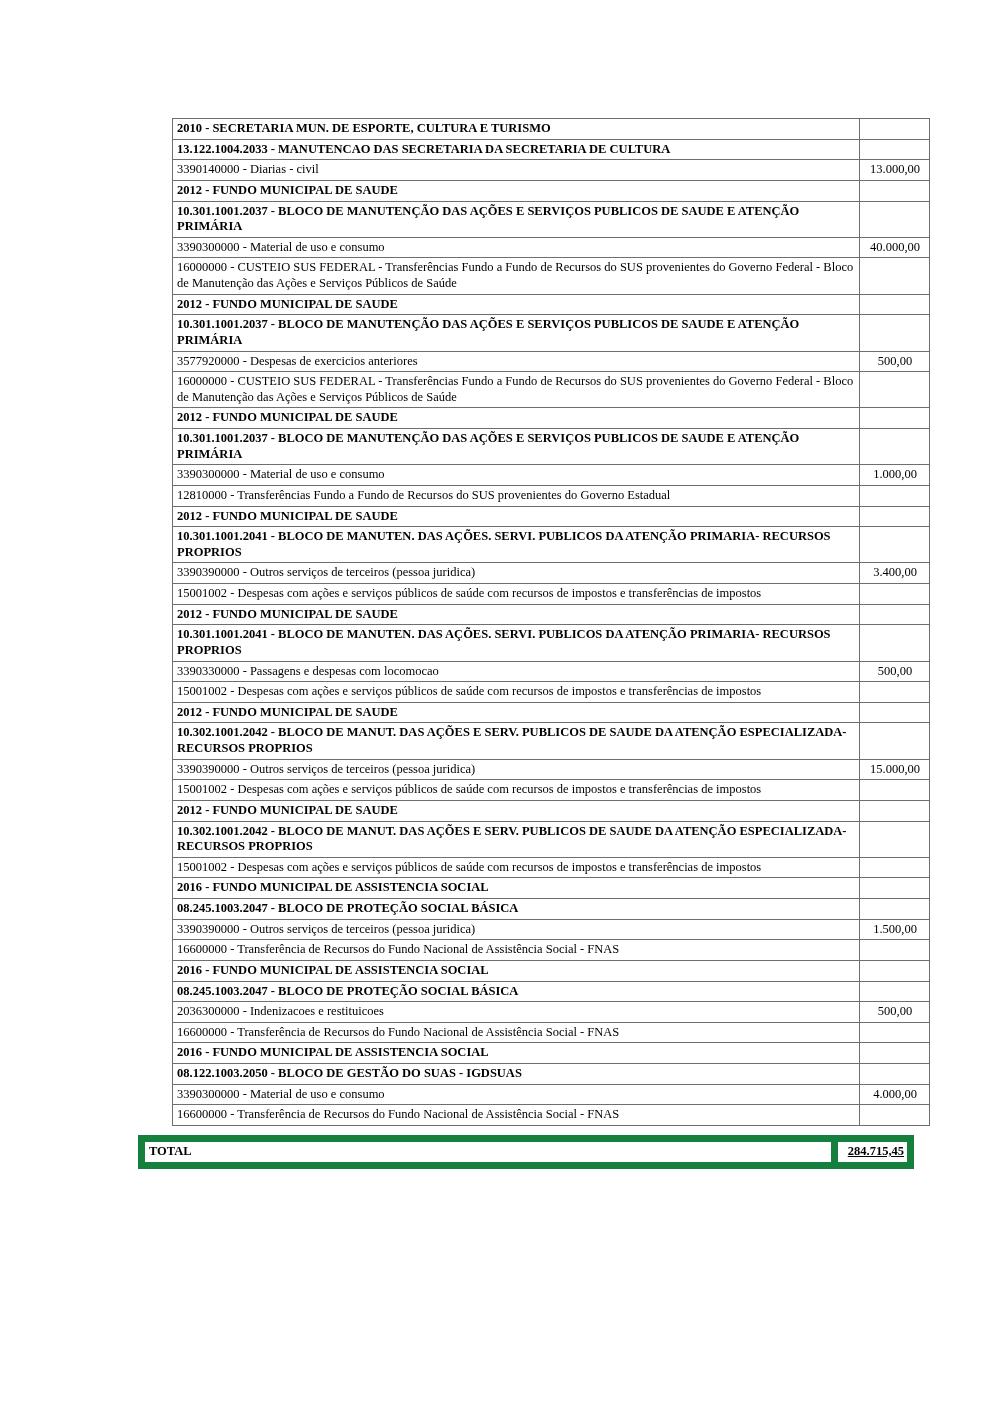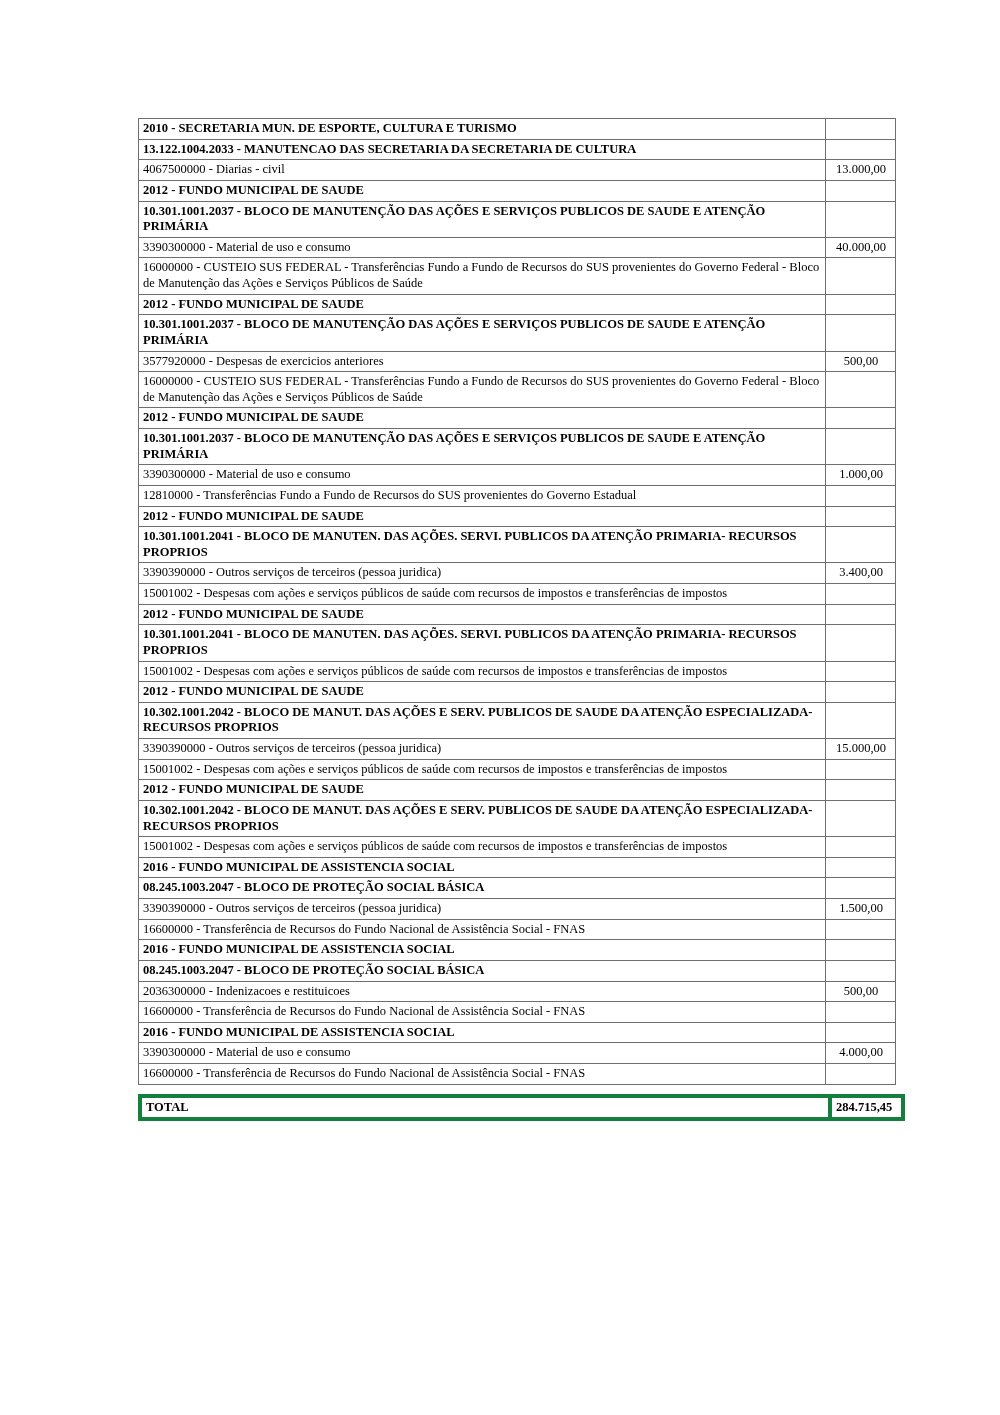--- a/index.html
+++ b/index.html
@@ -18,20 +18,21 @@
   .doc-area {
     position: absolute;
     left: 138px;
     top: 118px;
     width: 741px;
   }
   table.budget {
     border-collapse: collapse;
     width: 100%;
     table-layout: fixed;
+    margin-left: 34px;
   }
   table.budget td {
     border: 1px solid #6e6e6e;
     padding: 2px 3px 2px 4px;
     vertical-align: top;
     line-height: 1.25;
     overflow: hidden;
   }
   td.desc-cell { width: 679px; }
   td.value-cell {
@@ -41,50 +42,51 @@
     white-space: nowrap;
   }
   tr.bold-row td { font-weight: bold; }
   table.total-table {
     border-collapse: collapse;
     width: 100%;
     table-layout: fixed;
     margin-top: 9px;
   }
   table.total-table td {
-    border: 4px solid #15803d;
+    border: 7px solid #15803d;
     padding: 2px 3px 2px 4px;
     line-height: 1.25;
     font-weight: bold;
   }
   td.total-label-cell { width: 679px; }
   td.total-value-cell {
     width: 62px;
-    text-align: left;
+    text-align: right;
     padding-right: 3px;
     white-space: nowrap;
+    text-decoration: underline;
   }
 </style>
 </head>
 <body>
 
 <div class="doc-area">
 
   <table class="budget">
     <tbody>
         <tr class="bold-row">
           <td class="desc-cell">2010 - SECRETARIA MUN. DE ESPORTE, CULTURA E TURISMO</td>
           <td class="value-cell"></td>
         </tr>
         <tr class="bold-row">
           <td class="desc-cell">13.122.1004.2033 - MANUTENCAO DAS SECRETARIA DA SECRETARIA DE CULTURA</td>
           <td class="value-cell"></td>
         </tr>
         <tr>
-          <td class="desc-cell">4067500000 - Diarias - civil</td>
+          <td class="desc-cell">3390140000 - Diarias - civil</td>
           <td class="value-cell">13.000,00</td>
         </tr>
         <tr class="bold-row">
           <td class="desc-cell">2012 - FUNDO MUNICIPAL DE SAUDE</td>
           <td class="value-cell"></td>
         </tr>
         <tr class="bold-row">
           <td class="desc-cell">10.301.1001.2037 - BLOCO DE MANUTENÇÃO DAS AÇÕES E SERVIÇOS PUBLICOS DE SAUDE E ATENÇÃO PRIMÁRIA</td>
           <td class="value-cell"></td>
         </tr>
@@ -146,20 +148,24 @@
         </tr>
         <tr class="bold-row">
           <td class="desc-cell">2012 - FUNDO MUNICIPAL DE SAUDE</td>
           <td class="value-cell"></td>
         </tr>
         <tr class="bold-row">
           <td class="desc-cell">10.301.1001.2041 - BLOCO DE MANUTEN. DAS AÇÕES. SERVI. PUBLICOS DA ATENÇÃO PRIMARIA- RECURSOS PROPRIOS</td>
           <td class="value-cell"></td>
         </tr>
         <tr>
+          <td class="desc-cell">3390330000 - Passagens e despesas com locomocao</td>
+          <td class="value-cell">500,00</td>
+        </tr>
+        <tr>
           <td class="desc-cell">15001002 - Despesas com ações e serviços públicos de saúde com recursos de impostos e transferências de impostos</td>
           <td class="value-cell"></td>
         </tr>
         <tr class="bold-row">
           <td class="desc-cell">2012 - FUNDO MUNICIPAL DE SAUDE</td>
           <td class="value-cell"></td>
         </tr>
         <tr class="bold-row">
           <td class="desc-cell">10.302.1001.2042 - BLOCO DE MANUT. DAS AÇÕES E SERV. PUBLICOS DE SAUDE DA ATENÇÃO ESPECIALIZADA- RECURSOS PROPRIOS</td>
           <td class="value-cell"></td>
@@ -211,20 +217,24 @@
         <tr>
           <td class="desc-cell">2036300000 - Indenizacoes e restituicoes</td>
           <td class="value-cell">500,00</td>
         </tr>
         <tr>
           <td class="desc-cell">16600000 - Transferência de Recursos do Fundo Nacional de Assistência Social - FNAS</td>
           <td class="value-cell"></td>
         </tr>
         <tr class="bold-row">
           <td class="desc-cell">2016 - FUNDO MUNICIPAL DE ASSISTENCIA SOCIAL</td>
+          <td class="value-cell"></td>
+        </tr>
+        <tr class="bold-row">
+          <td class="desc-cell">08.122.1003.2050 - BLOCO DE GESTÃO DO SUAS - IGDSUAS</td>
           <td class="value-cell"></td>
         </tr>
         <tr>
           <td class="desc-cell">3390300000 - Material de uso e consumo</td>
           <td class="value-cell">4.000,00</td>
         </tr>
         <tr>
           <td class="desc-cell">16600000 - Transferência de Recursos do Fundo Nacional de Assistência Social - FNAS</td>
           <td class="value-cell"></td>
         </tr>

